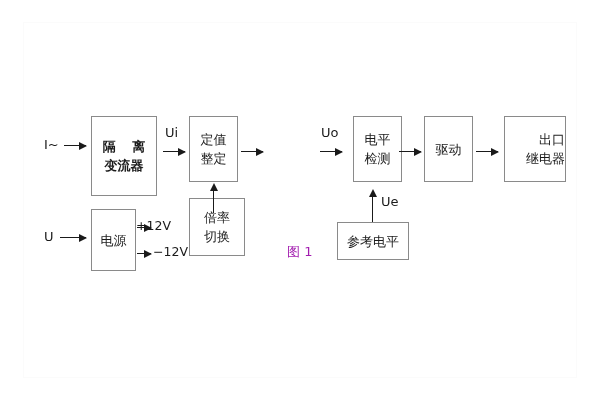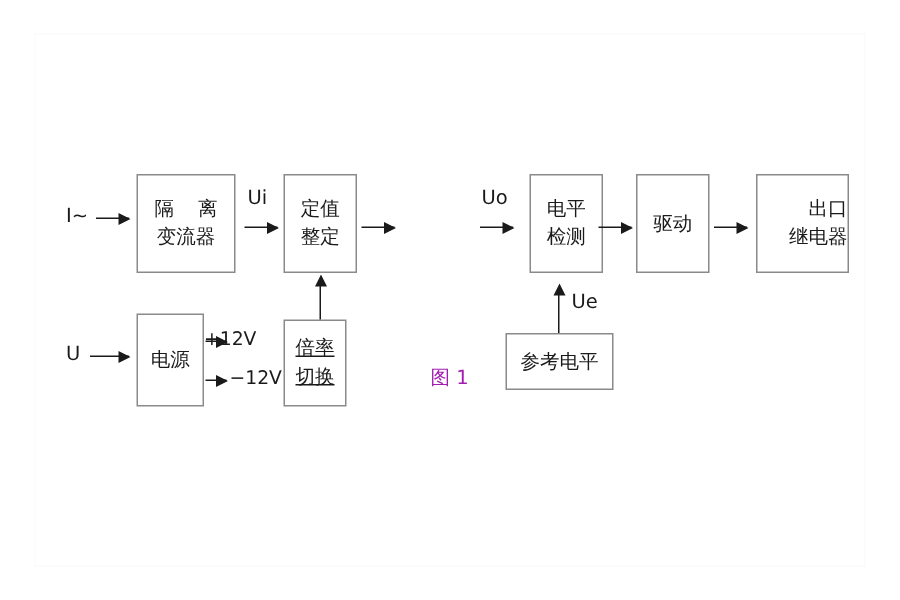--- a/index.html
+++ b/index.html
@@ -108,21 +108,21 @@
 </head>
 <body>
 
 <div id="canvas">
 
   <div class="frame"></div>
 
   <div class="label" style="left:44px; top:138px;">I~</div>
   <div class="harrow" style="left:64px; top:145px; width:22px;"></div>
 
-  <div class="block" style="left:91px; top:116px; width:66px; height:66px;">
+  <div class="block" style="left:91px; top:116px; width:66px; height:80px;font-weight:bold;">
     <span class="ln spaced">隔 离</span>
     <span class="ln">变流器</span>
   </div>
 
   <div class="label" style="left:165px; top:126px;">Ui</div>
   <div class="harrow" style="left:163px; top:151px; width:22px;"></div>
 
   <div class="block" style="left:189px; top:116px; width:49px; height:66px;">
     <span class="ln">定值</span>
     <span class="ln">整定</span>
@@ -158,21 +158,21 @@
   <div class="block" style="left:91px; top:209px; width:45px; height:62px;">
     <span class="ln">电源</span>
   </div>
 
   <div class="harrow" style="left:137px; top:227px; width:14px;"></div>
   <div class="label label-sm" style="left:136px; top:220px;text-align:right;">+12V</div>
 
   <div class="harrow" style="left:137px; top:253px; width:14px;"></div>
   <div class="label label-sm" style="left:153px; top:246px;">−12V</div>
 
-  <div class="block" style="left:189px; top:213px; width:42px; height:58px;text-decoration:underline;">
+  <div class="block" style="left:189px; top:198px; width:56px; height:58px;">
     <span class="ln">倍率</span>
     <span class="ln">切换</span>
   </div>
 
   <div class="varrow-up" style="left:213px; top:190px; height:23px;"></div>
 
   <div class="block" style="left:337px; top:222px; width:72px; height:38px;">
     <span class="ln">参考电平</span>
   </div>
 

